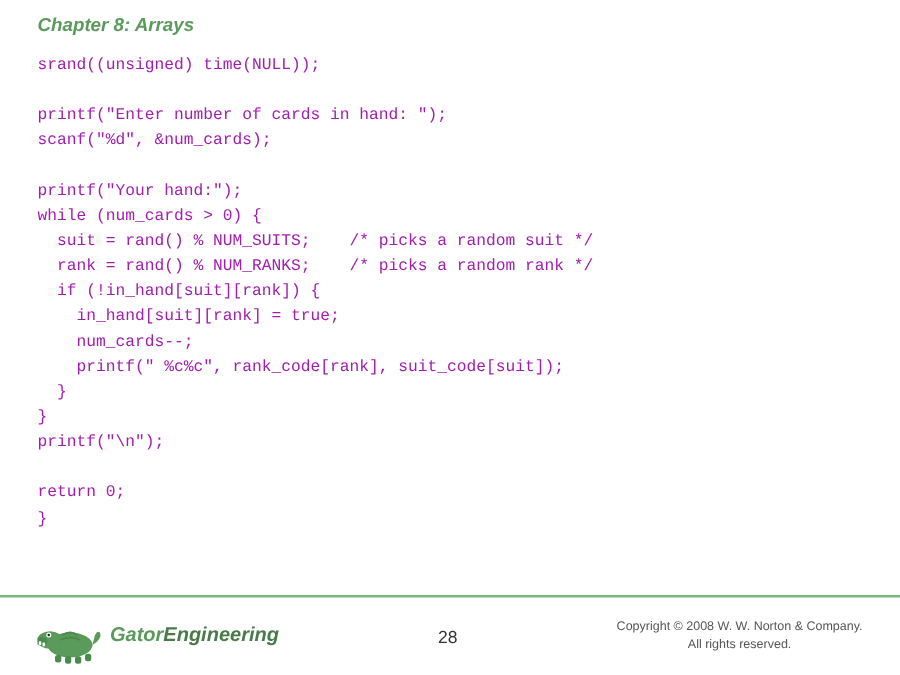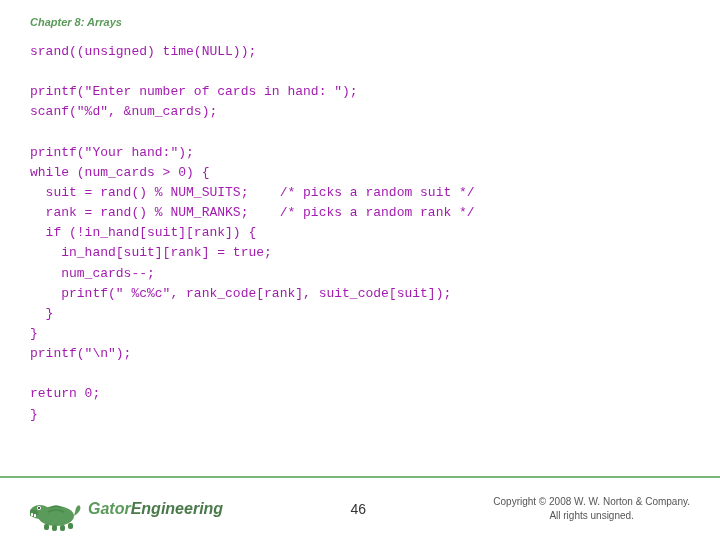--- a/index.html
+++ b/index.html
@@ -15,21 +15,21 @@
       height: 540px;
       position: relative;
       display: flex;
       flex-direction: column;
     }
     .header {
       padding: 12px 30px 6px 30px;
     }
     .chapter-title {
       font-style: italic;
-      font-size: 11px;
+      font-size: 15px;
       color: #5a9a5a;
       font-weight: bold;
     }
     .content {
       flex: 1;
       padding: 6px 30px 6px 30px;
     }
     .code-block {
       font-family: 'Courier New', Courier, monospace;
       font-size: 13px;
@@ -141,19 +141,19 @@
         <rect x="1" y="27" width="2" height="3" rx="0.5" fill="#ffffff"></rect>
         <rect x="4" y="28" width="2" height="3" rx="0.5" fill="#ffffff"></rect>
 
         <path d="M20 22 Q26 18 32 22" stroke="#4a8a4a" stroke-width="1.5" fill="none"></path>
         <path d="M18 26 Q26 22 34 26" stroke="#4a8a4a" stroke-width="1.5" fill="none"></path>
       </svg>
       <span class="logo-text">
         <span class="logo-gator">Gator</span><span class="logo-engineering">Engineering</span>
       </span>
     </div>
-    <div class="footer-page">46</div>
+    <div class="footer-page">28</div>
     <div class="footer-copyright">
       <span>Copyright © 2008 W. W. Norton &amp; Company.</span><br>
-      <span>All rights unsigned.</span>
+      <span>All rights reserved.</span>
     </div>
   </div>
 </div>
 
 </body></html>

